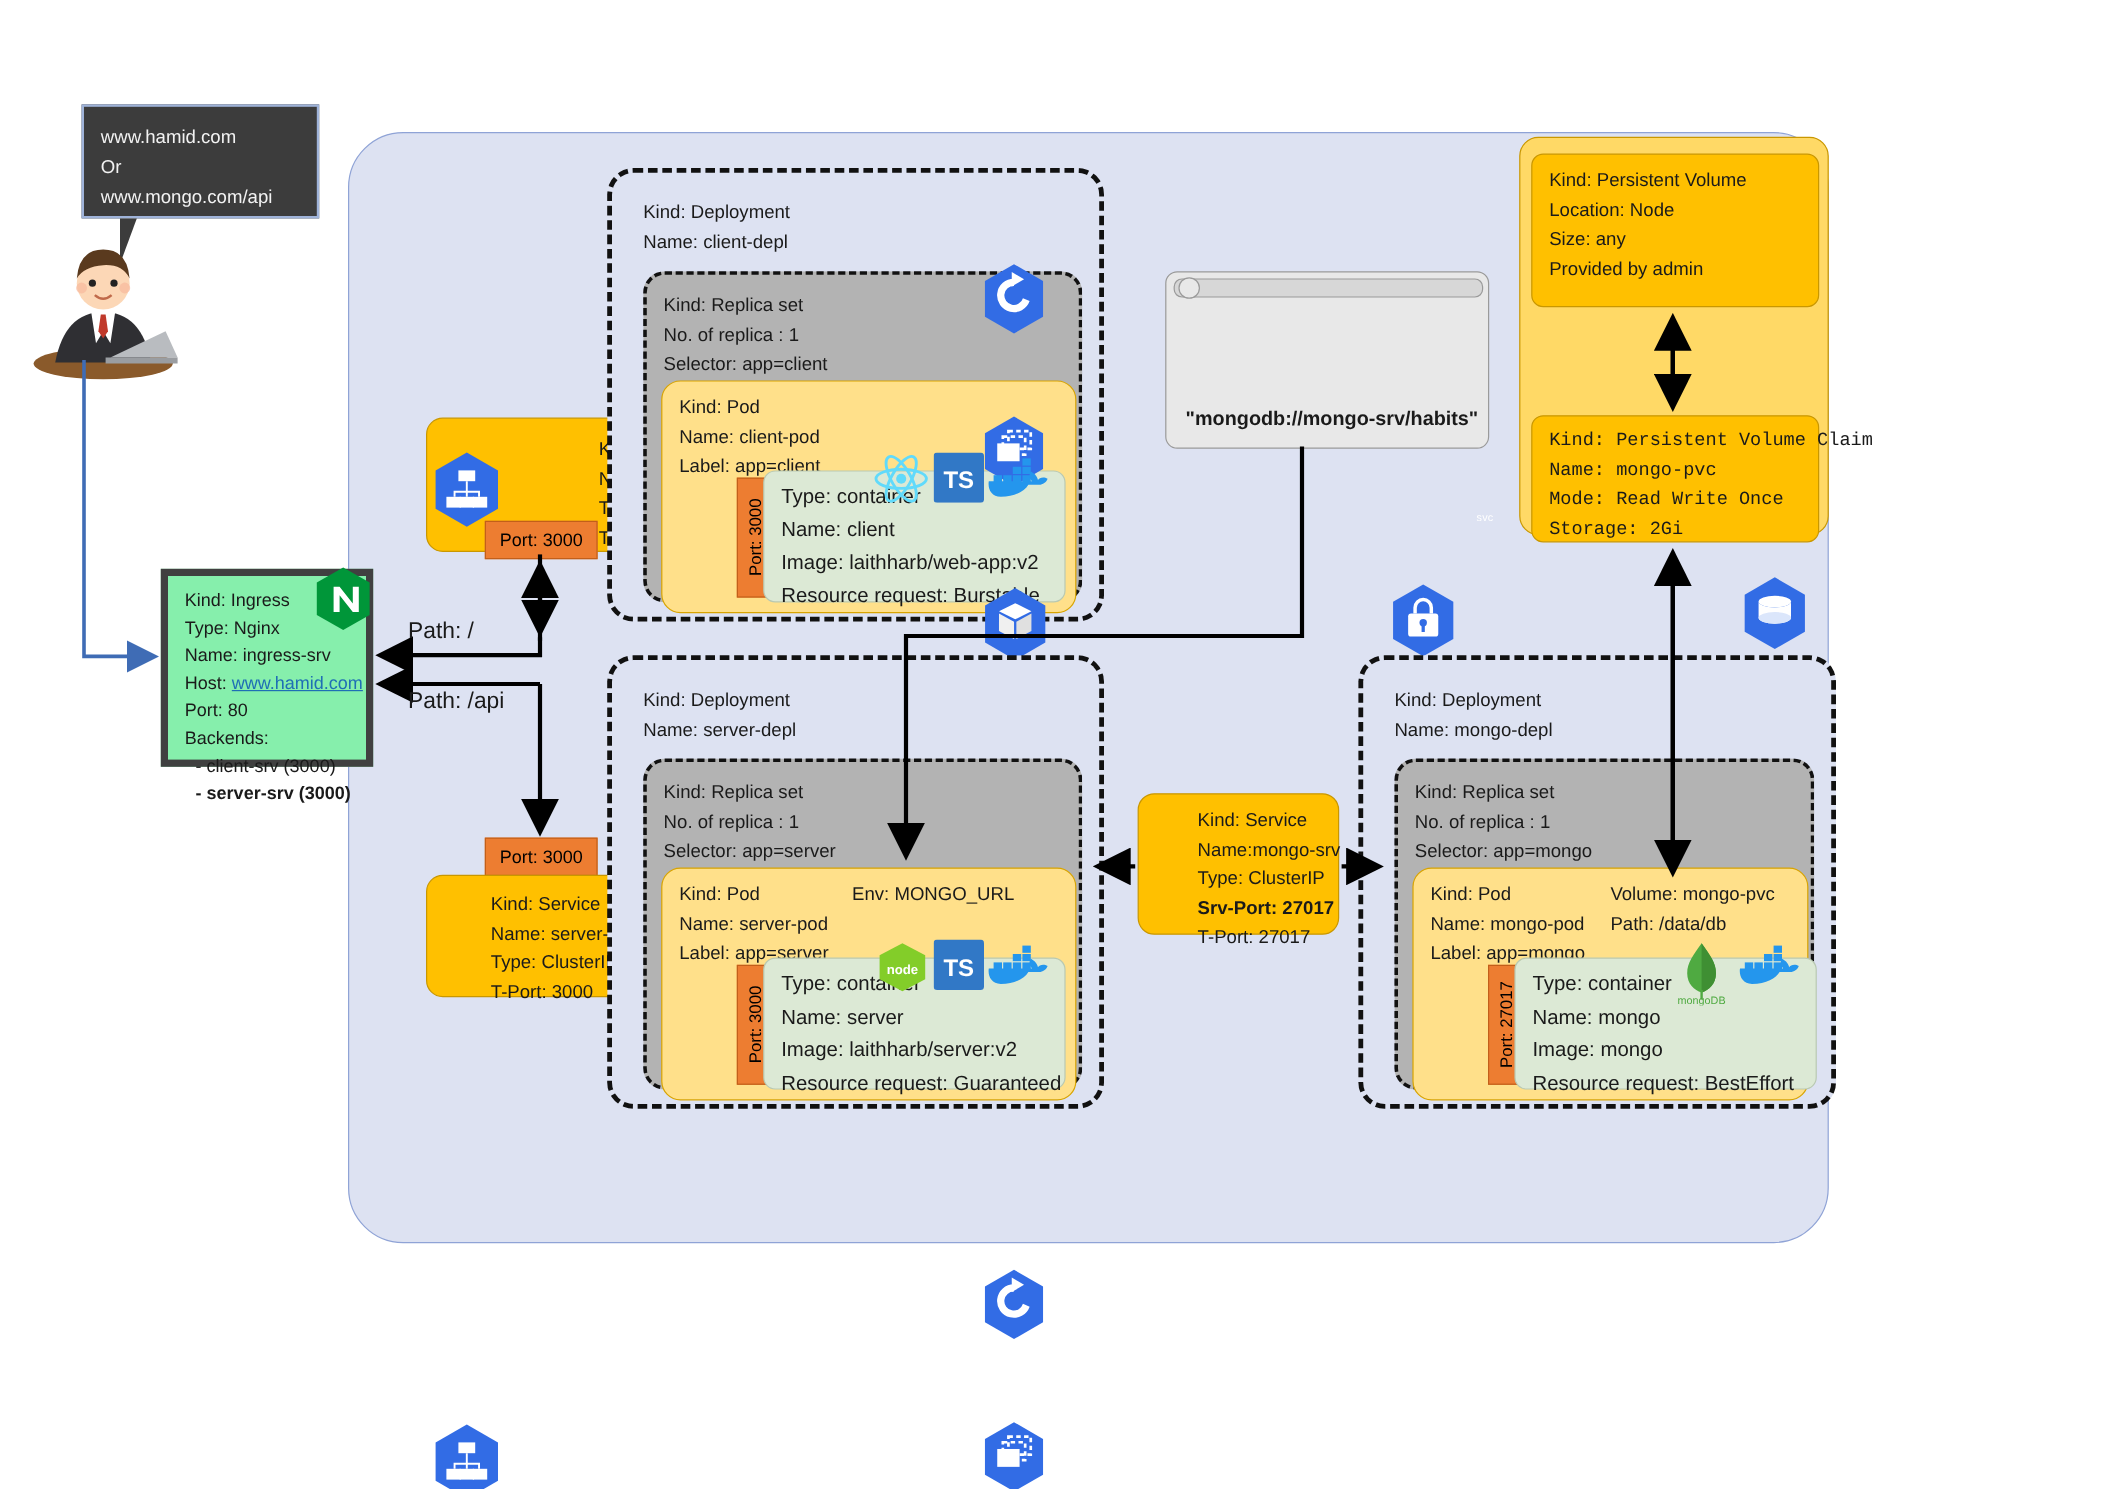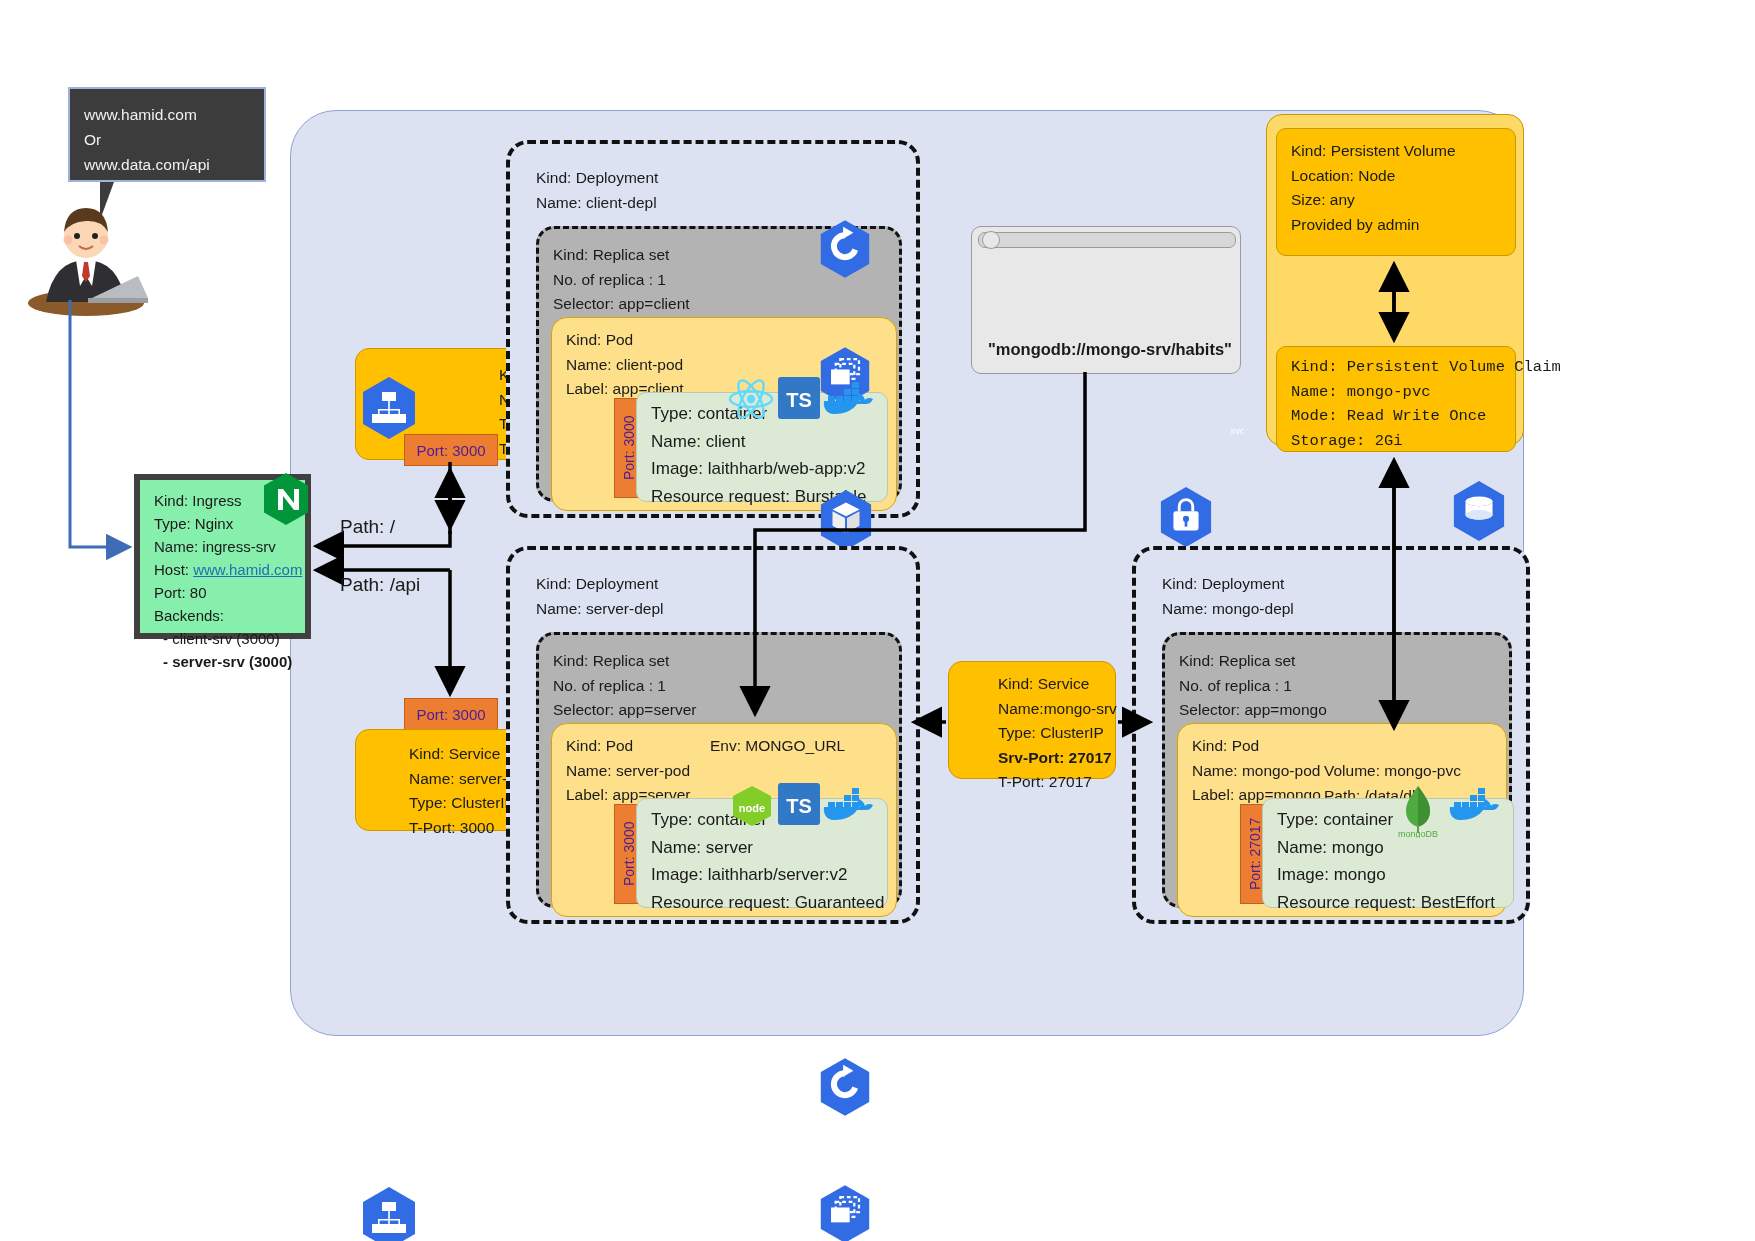--- a/index.html
+++ b/index.html
@@ -23,21 +23,21 @@
   .txt{white-space:nowrap;}
   
   .deploy{border:4px dashed #111;border-radius:22px;background:#dde2f2;}
   .rs{border:3px dashed #111;border-radius:18px;background:#b3b3b3;}
   .pod{border:1px solid #d9a400;border-radius:16px;background:#ffe08a;}
   .container{border:1px solid #b9c9b2;border-radius:10px;background:#dce9d5;}
   .svc{background:#ffc000;border:1.5px solid #c99700;border-radius:14px;}
   .pv{background:#ffc000;border:1.5px solid #c99700;border-radius:10px;}
   .pvwrap{background:#ffd966;border:1.5px solid #c99700;border-radius:16px;}
   .ingress{background:#86efac;border:6px solid #404040;}
-  .portband{background:#ed7d31;border:1px solid #c25f1a;color:#4c1d95;}
+  .portband{background:#ed7d31;border:1px solid #c25f1a;color:#000000;}
   .portband.vert{writing-mode:vertical-rl;transform:rotate(180deg);
                  display:flex;align-items:center;justify-content:center;}
   .portband.horiz{display:flex;align-items:center;justify-content:center;}
   .lbl{font-size:15.5px;line-height:24.5px;}
   .lbl.sm{font-size:15px;line-height:23px;}
   .lbl.big{font-size:17px;line-height:27.5px;}
   .bold{font-weight:bold;}
   .linkish{color:#1f6fb5;text-decoration:underline;}
   
   .hex{position:relative;}
@@ -47,21 +47,21 @@
   svg.arrows{position:absolute;left:0;top:0;pointer-events:none;}
 </style>
 </head>
 <body>
 
 <div class="abs" id="cluster"></div>
 
 <div class="abs" id="bubble">
   <div class="txt">www.hamid.com</div>
   <div class="txt">Or</div>
-  <div class="txt">www.data.com/api</div>
+  <div class="txt">www.mongo.com/api</div>
 </div>
 <div class="abs" id="bubble-tail"></div>
 
 <div class="abs" id="person">
   <svg width="130" height="130" viewBox="0 0 130 130">
     <ellipse cx="66" cy="113" rx="58" ry="13" fill="#8a5a2b"></ellipse>
     <path d="M26 112 q8 -42 40 -42 q32 0 40 42 z" fill="#2f2f33"></path>
     <path d="M56 70 h20 l-4 26 l-6 -10 l-6 10 z" fill="#ffffff"></path>
     <path d="M64 72 l4 0 l2 14 l-4 6 l-4 -6 z" fill="#c0392b"></path>
     <circle cx="66" cy="46" r="22" fill="#fcd7b6"></circle>
@@ -378,21 +378,21 @@
       <div class="lbl txt">Kind: Replica set</div>
       <div class="lbl txt">No. of replica : 1</div>
       <div class="lbl txt">Selector: app=mongo</div>
     </div>
     <div class="abs pod" style="left:12px;top:88px;width:328px;height:192px;">
       <div class="abs" style="left:14px;top:10px;">
         <div class="lbl txt">Kind: Pod</div>
         <div class="lbl txt">Name: mongo-pod</div>
         <div class="lbl txt">Label: app=mongo</div>
       </div>
-      <div class="abs" style="left:146px;top:10px;margin-top:25px;">
+      <div class="abs" style="left:164px;top:10px;">
         <div class="lbl txt">Volume: mongo-pvc</div>
         <div class="lbl txt">Path: /data/db</div>
       </div>
       <div class="abs portband vert" style="left:62px;top:80px;width:28px;height:98px;font-size:14px;">Port: 27017</div>
       <div class="abs container" style="left:84px;top:74px;width:250px;height:108px;">
         <div class="abs" style="left:14px;top:7px;">
           <div class="lbl big txt">Type: container</div>
           <div class="lbl big txt">Name: mongo</div>
           <div class="lbl big txt">Image: mongo</div>
           <div class="lbl big txt">Resource request: BestEffort</div>

